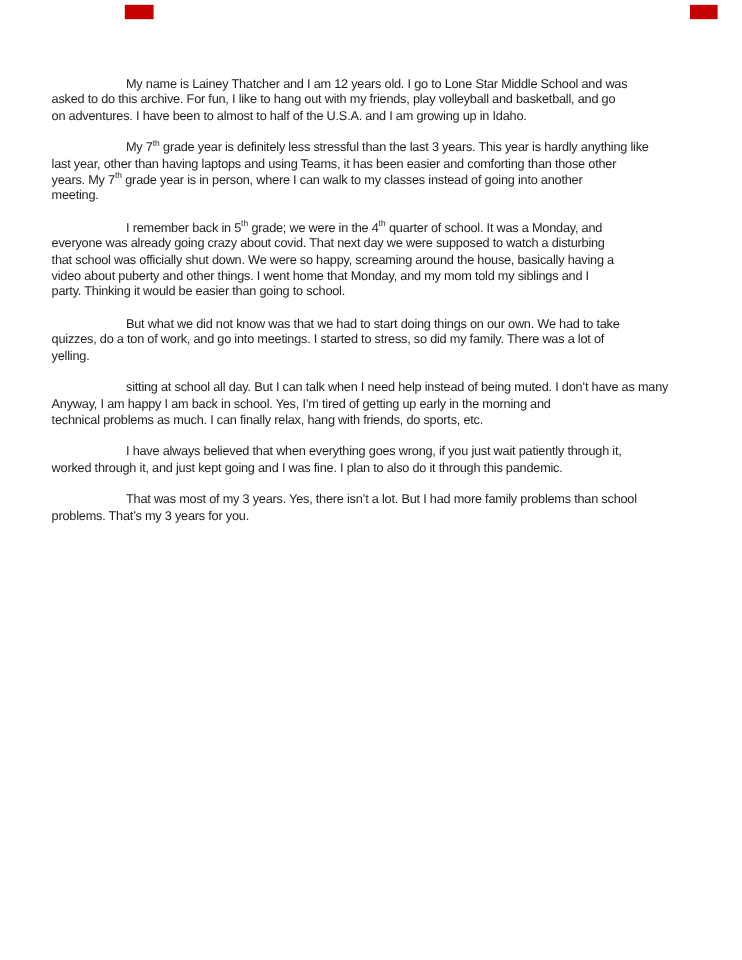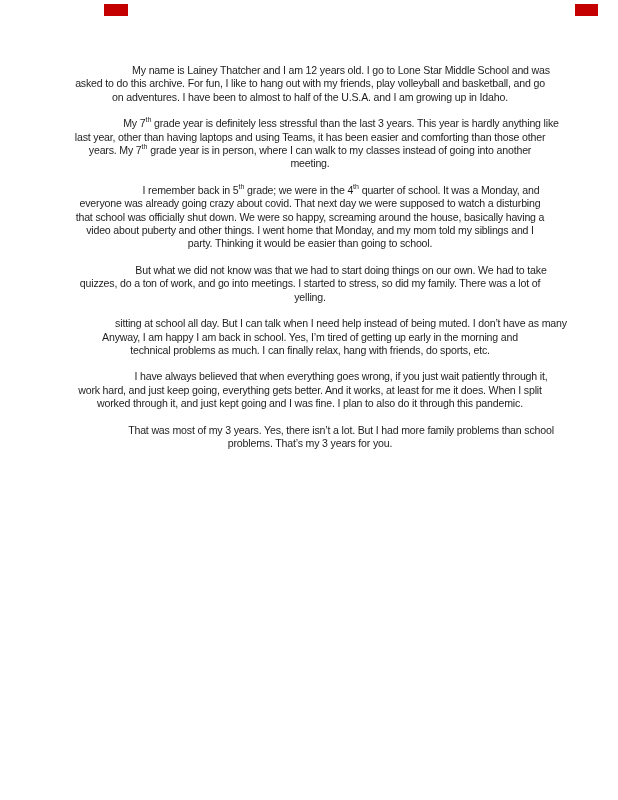--- a/index.html
+++ b/index.html
@@ -3,21 +3,20 @@
 <meta charset="utf-8">
 <style>
   html, body { margin: 0; padding: 0; background: #ffffff; }
   .page {
     position: relative;
     width: 618px;
     height: 640px;
     background: #ffffff;
     overflow: hidden;
     font-family: "Liberation Sans", sans-serif;
-    text-align: center;
   }
   .essay {
     position: absolute;
     left: 43px;
     top: 64px;
     width: 534px;
     color: #1e1e1e;
     font-size: 10.6px;
     line-height: 13.4px;
     letter-spacing: -0.18px;
@@ -68,21 +67,20 @@
         <span class="line">quizzes, do a ton of work, and go into meetings. I started to stress, so did my family. There was a lot of</span>
         <span class="line">yelling.</span>
       </p>
       <p class="para">
         <span class="line">sitting at school all day. But I can talk when I need help instead of being muted. I don’t have as many</span>
         <span class="line">Anyway, I am happy I am back in school. Yes, I’m tired of getting up early in the morning and</span>
         <span class="line">technical problems as much. I can finally relax, hang with friends, do sports, etc.</span>
       </p>
       <p class="para">
         <span class="line">I have always believed that when everything goes wrong, if you just wait patiently through it,</span>
-        <span class="line">work hard, and just keep going, everything gets better. And it works, at least for me it does. When I split</span>
         <span class="line">worked through it, and just kept going and I was fine. I plan to also do it through this pandemic.</span>
       </p>
       <p class="para">
         <span class="line">That was most of my 3 years. Yes, there isn’t a lot. But I had more family problems than school</span>
         <span class="line">problems. That’s my 3 years for you.</span>
       </p>
     </div>
   <div class="marker tl" style="background: rgb(196, 0, 0);"></div>
   <div class="marker tr" style="background: rgb(196, 0, 0);"></div>
   <div class="marker bl" style="background: rgb(196, 0, 0);"></div>

